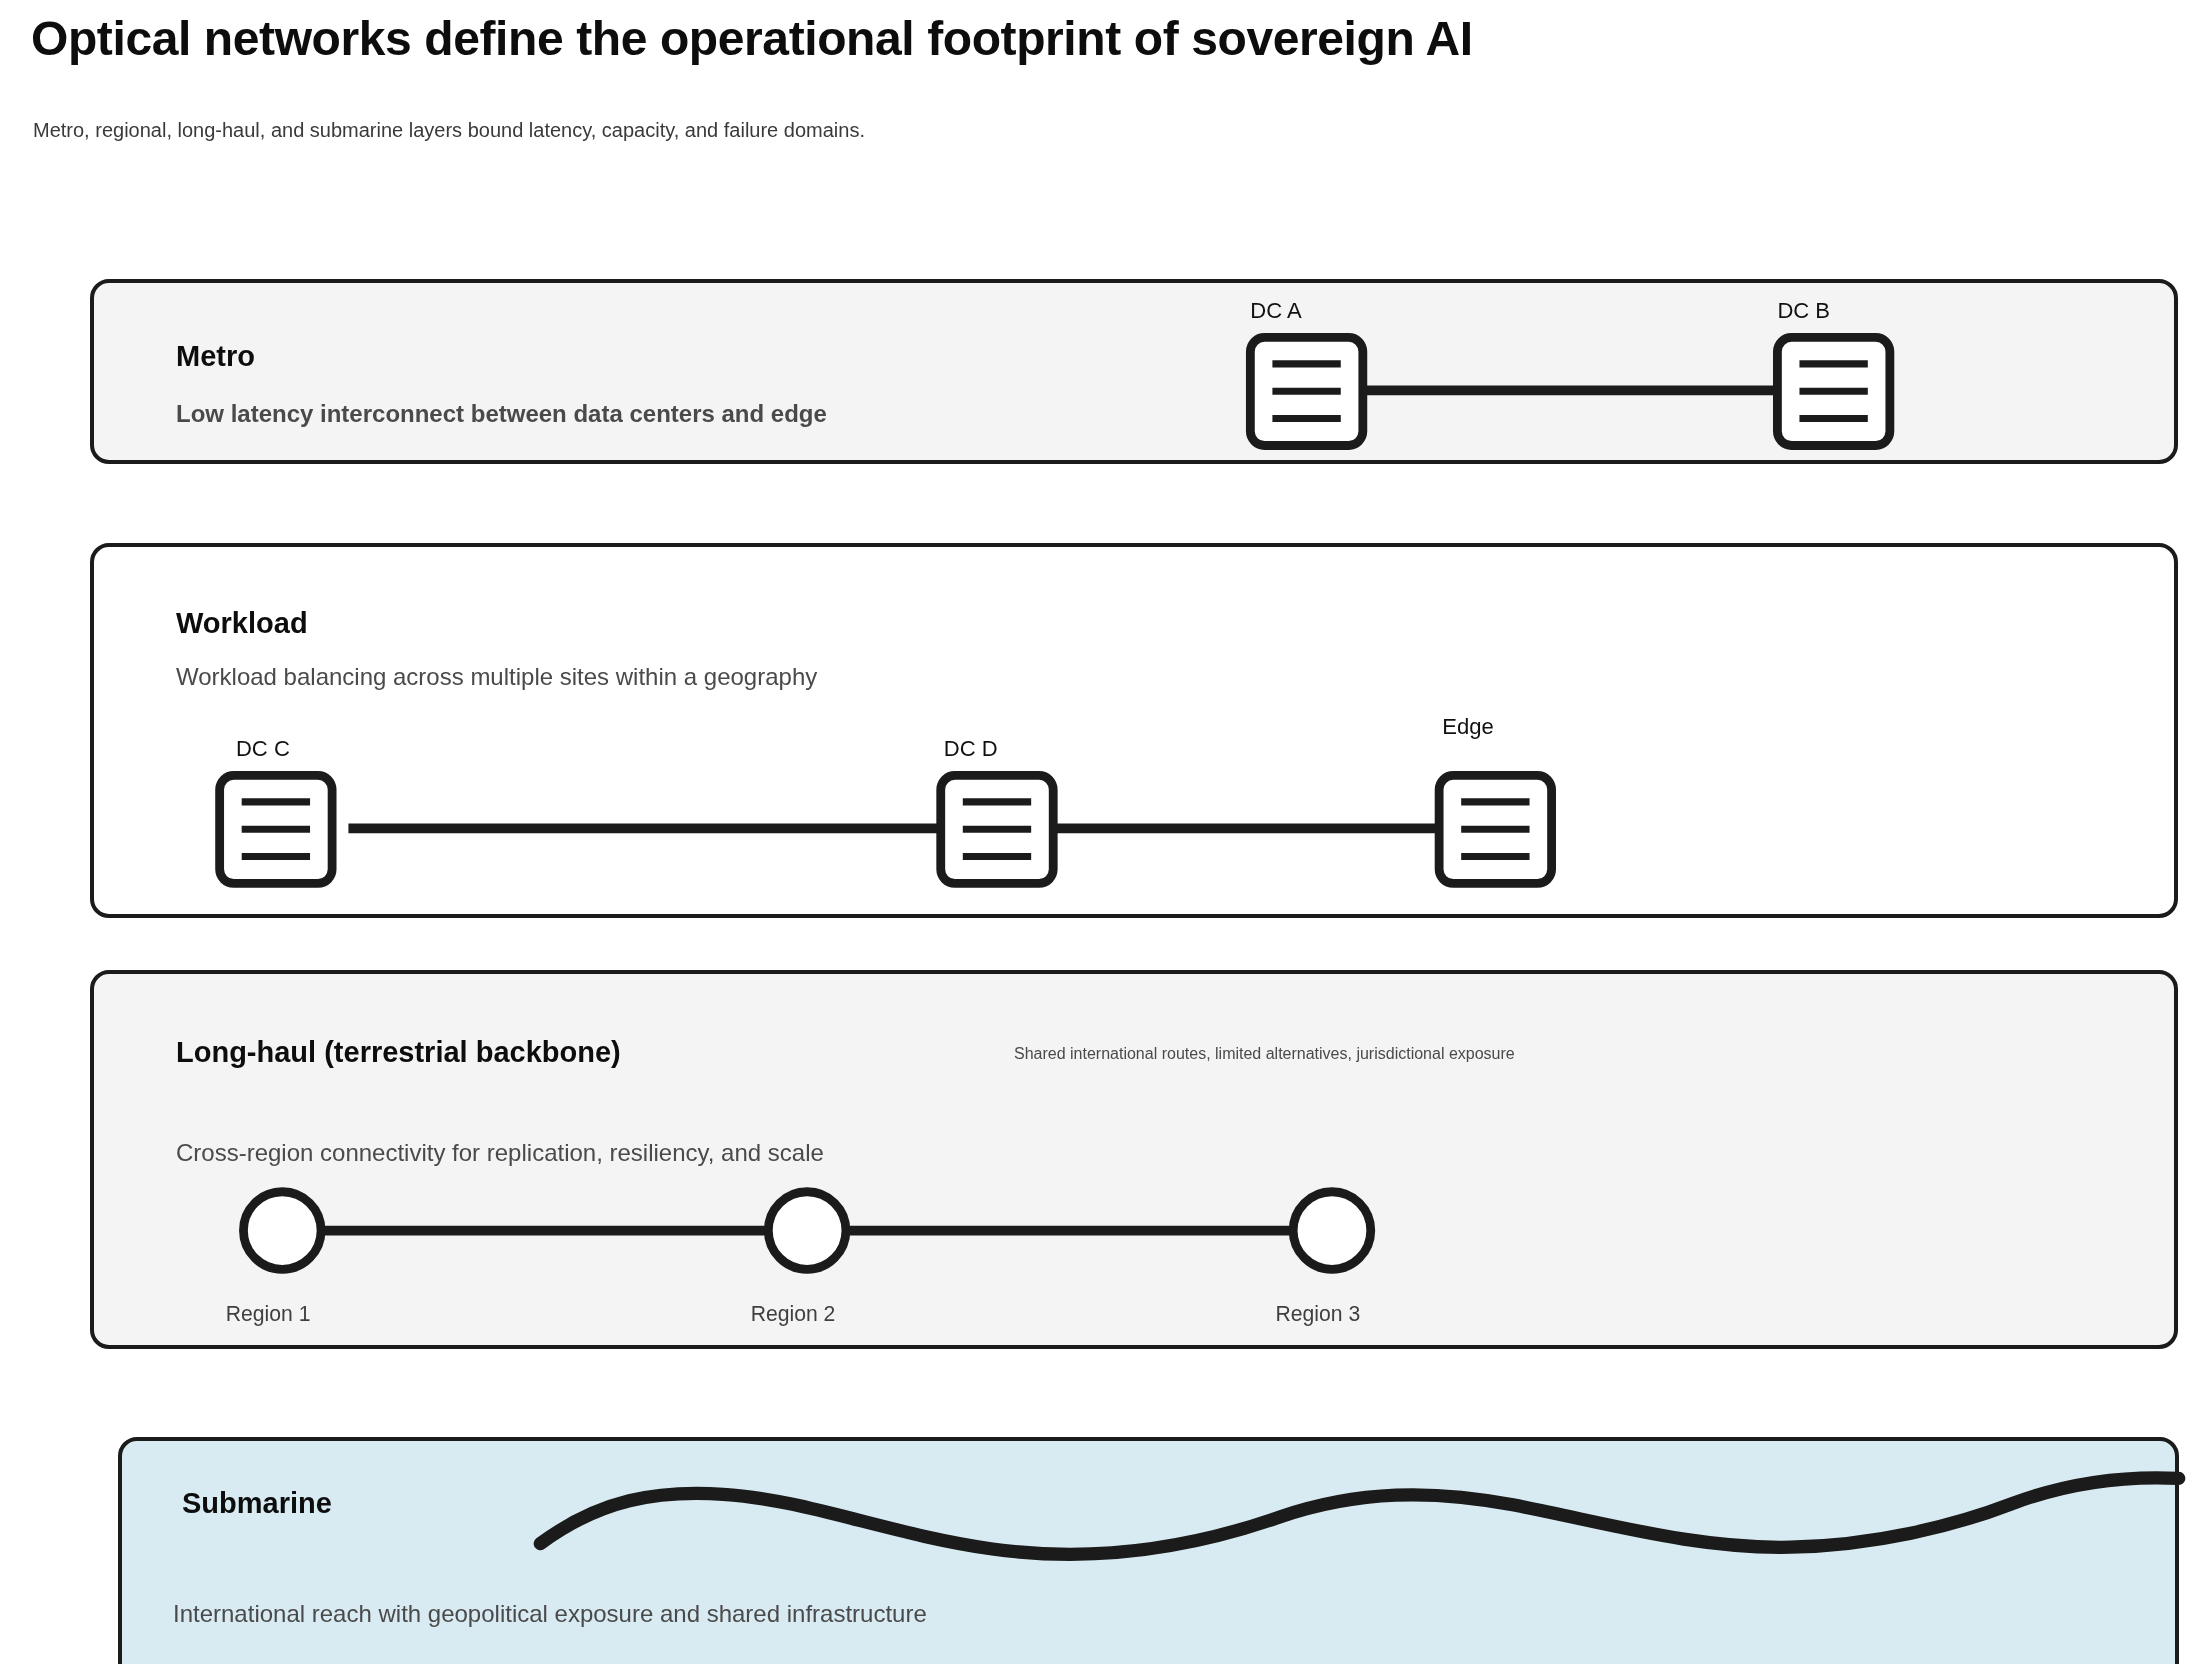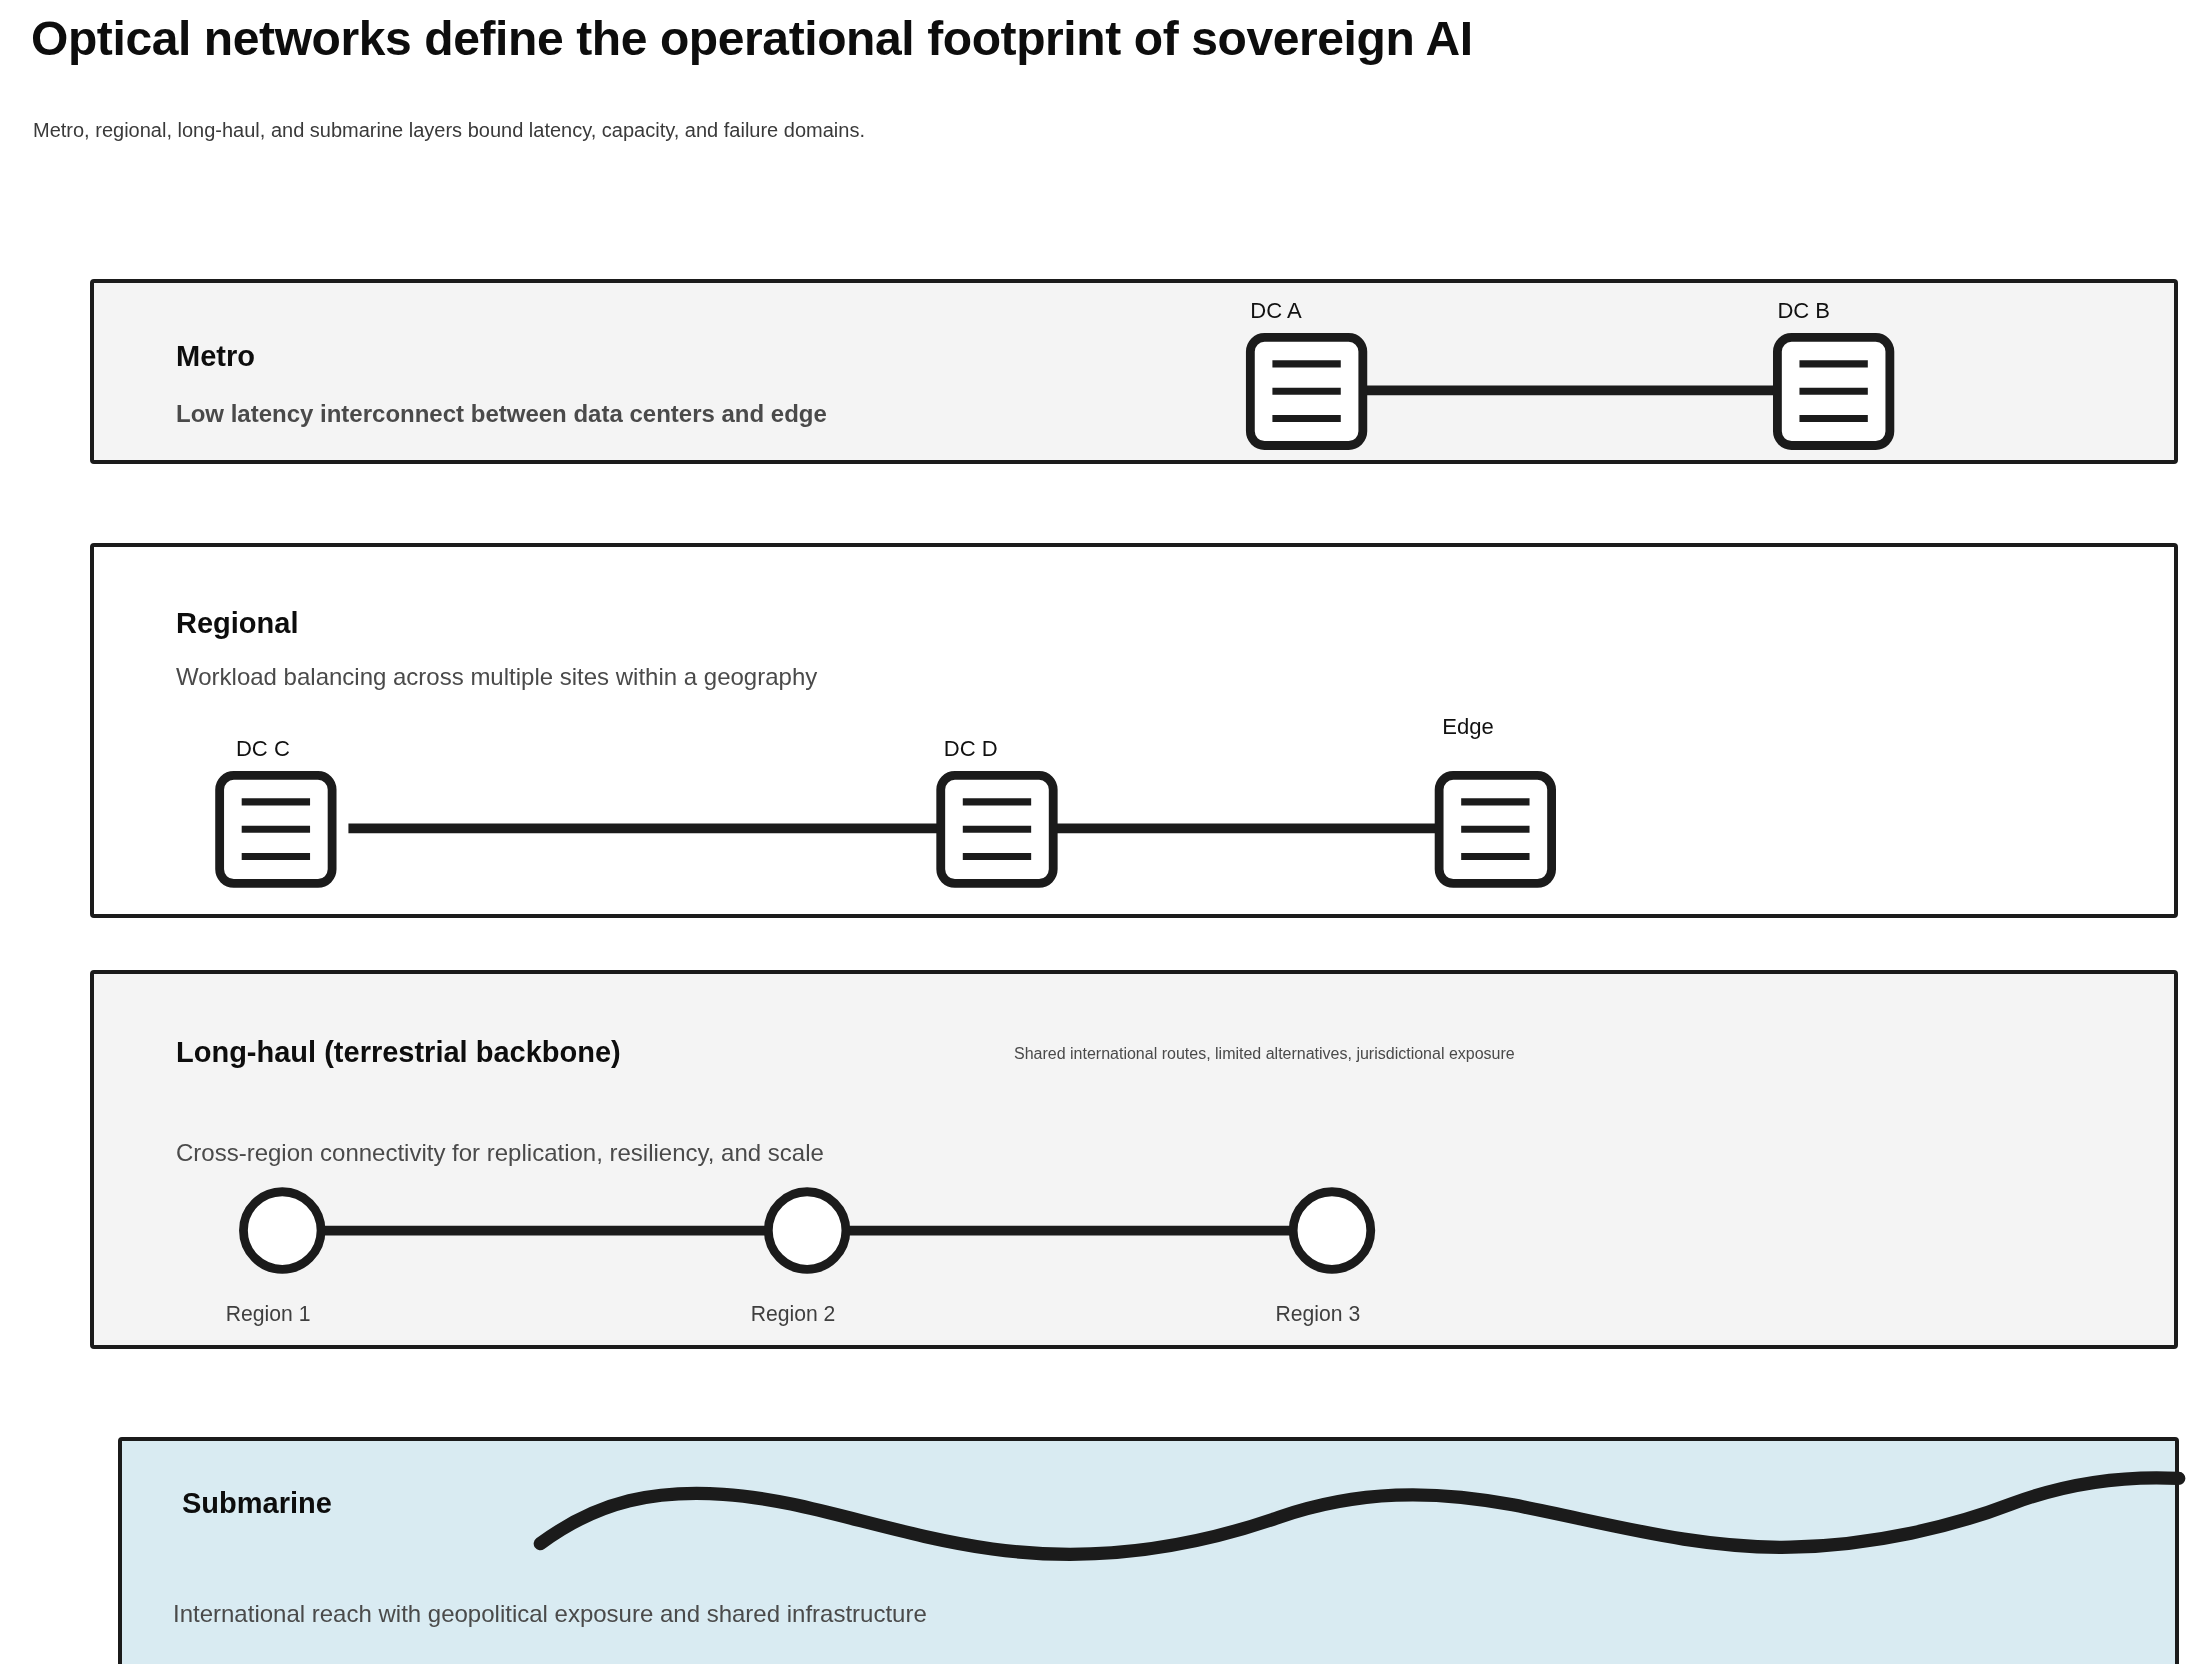--- a/index.html
+++ b/index.html
@@ -22,21 +22,21 @@
   .subtitle{
     position:absolute;left:33px;top:119px;
     font-size:20px;color:#3a3a3a;white-space:nowrap;
   }
 
   
   .card{
     position:absolute;
     box-sizing:border-box;
     border:4.9px solid #1b1b1b;
-    border-radius:4px;
+    border-radius:19px;
     background:#ffffff;
   }
   .card.gray{background:#f4f4f4;}
   .card.blue{background:#d9ebf2;}
 
   .card-title{
     position:absolute;
     font-size:29px;font-weight:bold;color:#0d0d0d;
     white-space:nowrap;
   }
@@ -90,21 +90,21 @@
     <g>
       <rect x="4030" y="765" width="255" height="245" rx="32" ry="32" fill="#ffffff" stroke="#1b1b1b" stroke-width="20"></rect>
       <line x1="4080" y1="825" x2="4235" y2="825" stroke="#1b1b1b" stroke-width="16"></line>
       <line x1="4080" y1="887" x2="4235" y2="887" stroke="#1b1b1b" stroke-width="16"></line>
       <line x1="4080" y1="949" x2="4235" y2="949" stroke="#1b1b1b" stroke-width="16"></line>
     </g>
     <text class="node-label" x="4030" y="722">DC B</text>
   </svg>
 
   <div class="card" style="left:90px;top:543px;width:2088px;height:375px;">
-    <div class="card-title" style="left:82px;top:60px;">Regional</div>
+    <div class="card-title" style="left:82px;top:60px;">Workload</div>
     <div class="card-sub" style="left:82px;top:116px;">Workload balancing across multiple sites within a geography</div>
   </div>
   <svg class="topo" width="3127" height="1665" viewBox="0 0 7090 3775" style="pointer-events:none;">
     <line x1="790" y1="1878" x2="2130" y2="1878" stroke="#1b1b1b" stroke-width="22"></line>
     <line x1="2390" y1="1878" x2="3265" y2="1878" stroke="#1b1b1b" stroke-width="22"></line>
 
     <g>
       <rect x="498" y="1758" width="255" height="245" rx="32" ry="32" fill="#ffffff" stroke="#1b1b1b" stroke-width="20"></rect>
       <line x1="548" y1="1818" x2="703" y2="1818" stroke="#1b1b1b" stroke-width="16"></line>
       <line x1="548" y1="1880" x2="703" y2="1880" stroke="#1b1b1b" stroke-width="16"></line>

